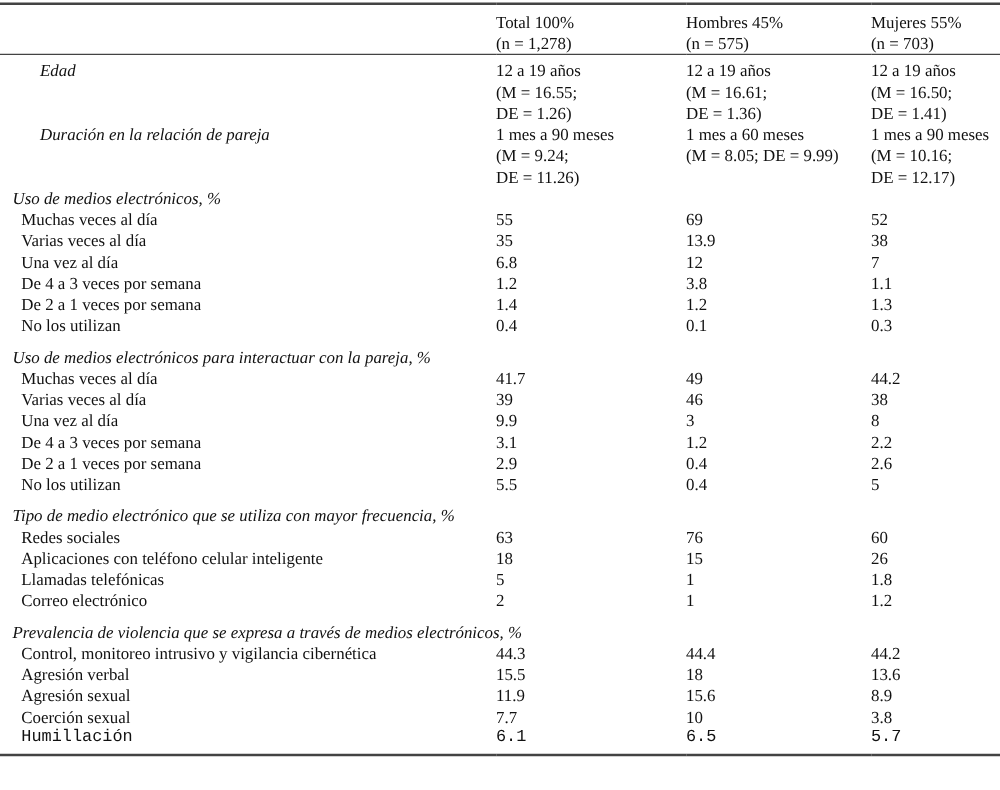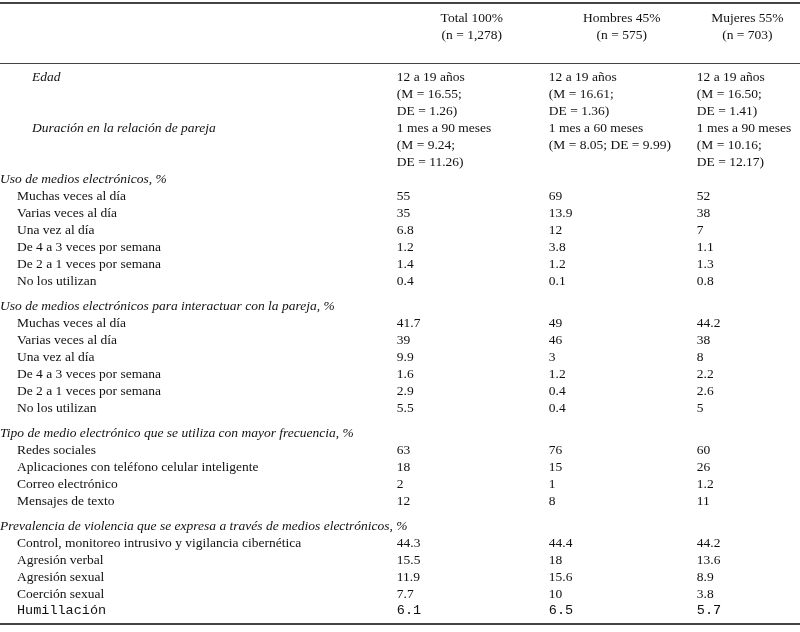--- a/index.html
+++ b/index.html
@@ -14,33 +14,33 @@
   table.data-table {
     width:100%; border-collapse:collapse; table-layout:fixed;
     border-top:2.5px solid var(--rule);
     border-bottom:2.5px solid var(--rule);
   }
   col.c-label   { width:49.6%; }
   col.c-total   { width:19.0%; }
   col.c-hombres { width:18.5%; }
   col.c-mujeres { width:12.9%; }
   thead th {
-    font-weight:400; text-align:center; vertical-align:top;
-    padding:5px 2px 20px 0; line-height:17px;
+    font-weight:400; text-align:left; vertical-align:top;
+    padding:5px 2px 0 0; line-height:17px;
     white-space:pre-line;
     border-bottom:1.5px solid var(--rule);
   }
   tbody td {
     vertical-align:top; line-height:17px; padding:0;
     white-space:pre-line;
   }
   td.lbl { padding-left:2px; }
   tr.r-item > td.lbl { padding-left:17px; }
   tr.r-variable > td.lbl { font-style:italic;padding-left:32px; }
-  tr.r-section > td { font-style:italic; padding-top:8px; padding-left:0; }
+  tr.r-section > td { font-style:italic; padding-top:8px; padding-left:10px; }
   tr.r-section.sec-first > td { padding-top:0; }
   tr.row-first > td { padding-top:4px; }
   tbody tr:last-child > td { padding-bottom:4px;font-family:Liberation Mono, monospace; }
 </style>
 </head>
 <body>
 
 <div class="page">
   <table class="data-table">
     <colgroup>
@@ -114,21 +114,21 @@
         <tr class="r-item">
           <td class="lbl">De 2 a 1 veces por semana</td>
           <td class="val">1.4</td>
           <td class="val">1.2</td>
           <td class="val">1.3</td>
         </tr>
         <tr class="r-item">
           <td class="lbl">No los utilizan</td>
           <td class="val">0.4</td>
           <td class="val">0.1</td>
-          <td class="val">0.8</td>
+          <td class="val">0.3</td>
         </tr>
         <tr class="r-section">
           <td class="lbl" colspan="4">Uso de medios electrónicos para interactuar con la pareja, %</td>
         </tr>
         <tr class="r-item">
           <td class="lbl">Muchas veces al día</td>
           <td class="val">41.7</td>
           <td class="val">49</td>
           <td class="val">44.2</td>
         </tr>
@@ -139,21 +139,21 @@
           <td class="val">38</td>
         </tr>
         <tr class="r-item">
           <td class="lbl">Una vez al día</td>
           <td class="val">9.9</td>
           <td class="val">3</td>
           <td class="val">8</td>
         </tr>
         <tr class="r-item">
           <td class="lbl">De 4 a 3 veces por semana</td>
-          <td class="val">1.6</td>
+          <td class="val">3.1</td>
           <td class="val">1.2</td>
           <td class="val">2.2</td>
         </tr>
         <tr class="r-item">
           <td class="lbl">De 2 a 1 veces por semana</td>
           <td class="val">2.9</td>
           <td class="val">0.4</td>
           <td class="val">2.6</td>
         </tr>
         <tr class="r-item">
@@ -171,30 +171,30 @@
           <td class="val">76</td>
           <td class="val">60</td>
         </tr>
         <tr class="r-item">
           <td class="lbl">Aplicaciones con teléfono celular inteligente</td>
           <td class="val">18</td>
           <td class="val">15</td>
           <td class="val">26</td>
         </tr>
         <tr class="r-item">
+          <td class="lbl">Llamadas telefónicas</td>
+          <td class="val">5</td>
+          <td class="val">1</td>
+          <td class="val">1.8</td>
+        </tr>
+        <tr class="r-item">
           <td class="lbl">Correo electrónico</td>
           <td class="val">2</td>
           <td class="val">1</td>
           <td class="val">1.2</td>
-        </tr>
-        <tr class="r-item">
-          <td class="lbl">Mensajes de texto</td>
-          <td class="val">12</td>
-          <td class="val">8</td>
-          <td class="val">11</td>
         </tr>
         <tr class="r-section">
           <td class="lbl" colspan="4">Prevalencia de violencia que se expresa a través de medios electrónicos, %</td>
         </tr>
         <tr class="r-item">
           <td class="lbl">Control, monitoreo intrusivo y vigilancia cibernética</td>
           <td class="val">44.3</td>
           <td class="val">44.4</td>
           <td class="val">44.2</td>
         </tr>

